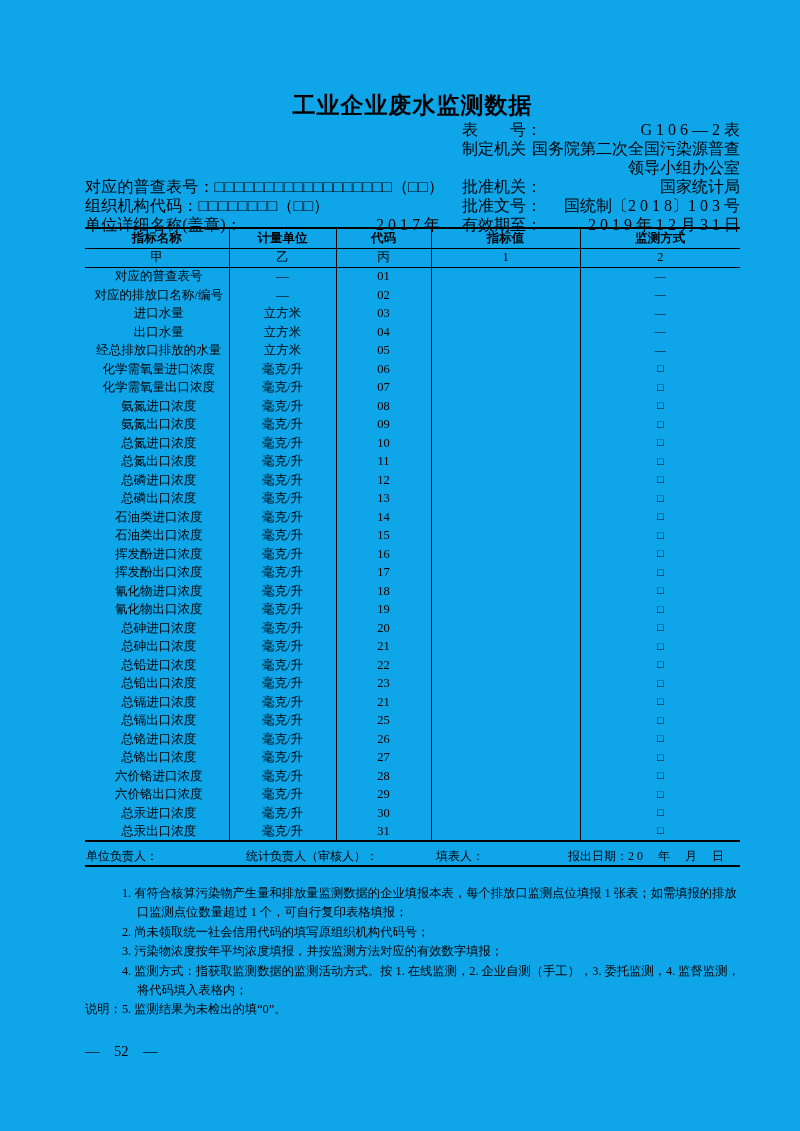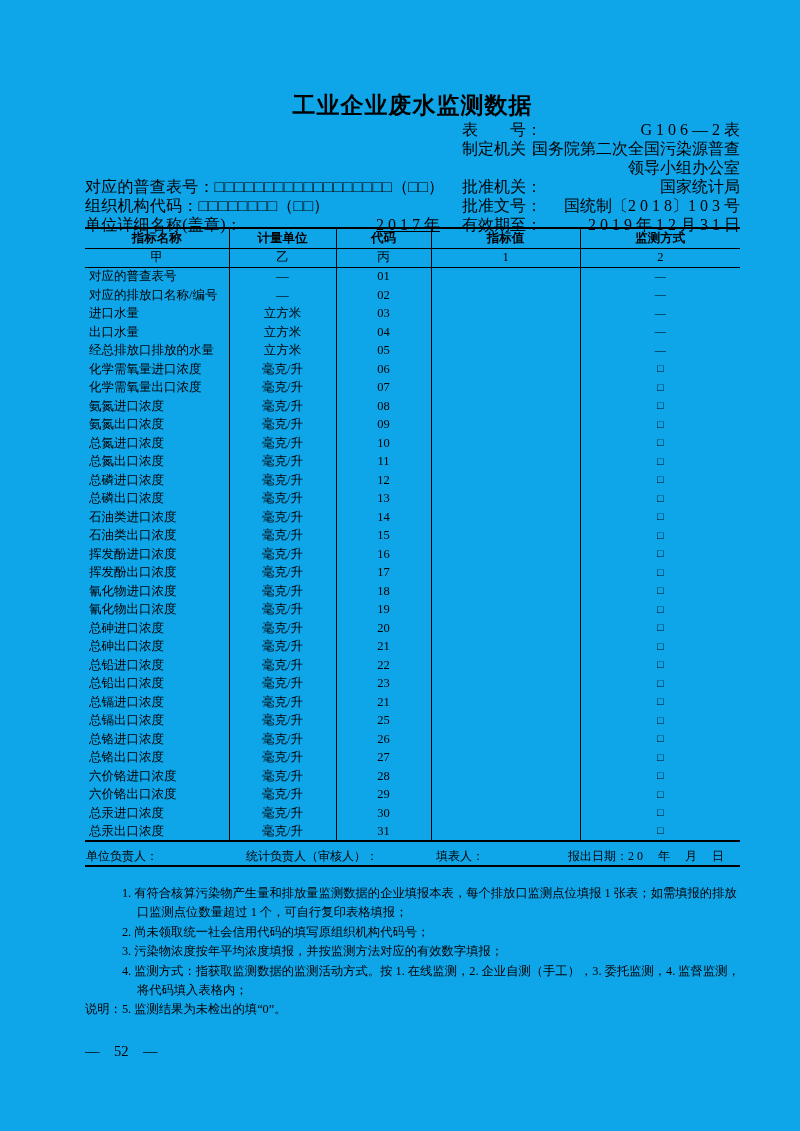--- a/index.html
+++ b/index.html
@@ -12,41 +12,41 @@
     position:absolute; left:85px; top:90px; width:655px;
     text-align:center; font-size:23px; font-weight:bold; letter-spacing:1px;
   }
   
   .meta { position:absolute; left:85px; top:120px; width:655px; font-size:16px; }
   .meta-row { position:relative; height:19px; }
   .meta-row.last { height:12px; }
   .m-left  { position:absolute; left:0; top:0; white-space:nowrap; letter-spacing:0.2px; }
   .m-label { position:absolute; left:377px; top:0; white-space:nowrap; }
   .m-value { position:absolute; right:0; top:0; white-space:nowrap; text-align:right; }
-  .m-year  { position:absolute; right:300px; top:0; white-space:nowrap;text-decoration:underline; }
+  .m-year  { position:absolute; right:300px; top:0; white-space:nowrap; }
   
   .form-table {
     position:absolute; left:85px; top:227px; width:655px;
     border-collapse:collapse; table-layout:fixed;
     border-top:2px solid #000;
     font-size:12.5px;
   }
   .form-table th { font-weight:bold; }
   .form-table thead th {
     border-right:1px solid #000; border-bottom:1px solid #000;
     height:20px; text-align:center; vertical-align:middle;
   }
   .form-table thead tr.subhead th { font-weight:normal; height:19px; }
   .form-table thead th:last-child { border-right:none; }
   .form-table tbody td {
     border-right:1px solid #000; height:18.5px; padding:0;
     text-align:center; vertical-align:middle; line-height:1;
   }
   .form-table tbody td:last-child { border-right:none; }
-  .form-table tbody td.c-name { text-align:left; padding-left:4px;margin-left:44px; }
+  .form-table tbody td.c-name { text-align:center; padding-left:4px;margin-left:44px; }
   .form-table tbody td.c-mode { font-size:11px; }
   .form-table tfoot td {
     border-top:2px solid #000; border-bottom:2px solid #000;
     height:25px; position:relative; vertical-align:middle;
   }
   .sig { position:absolute; top:6px; white-space:nowrap; font-size:12px; }
   .sig-unit   { left:1px; }
   .sig-stat   { left:161px; }
   .sig-filler { left:351px; }
   .sig-date   { left:483px; }

